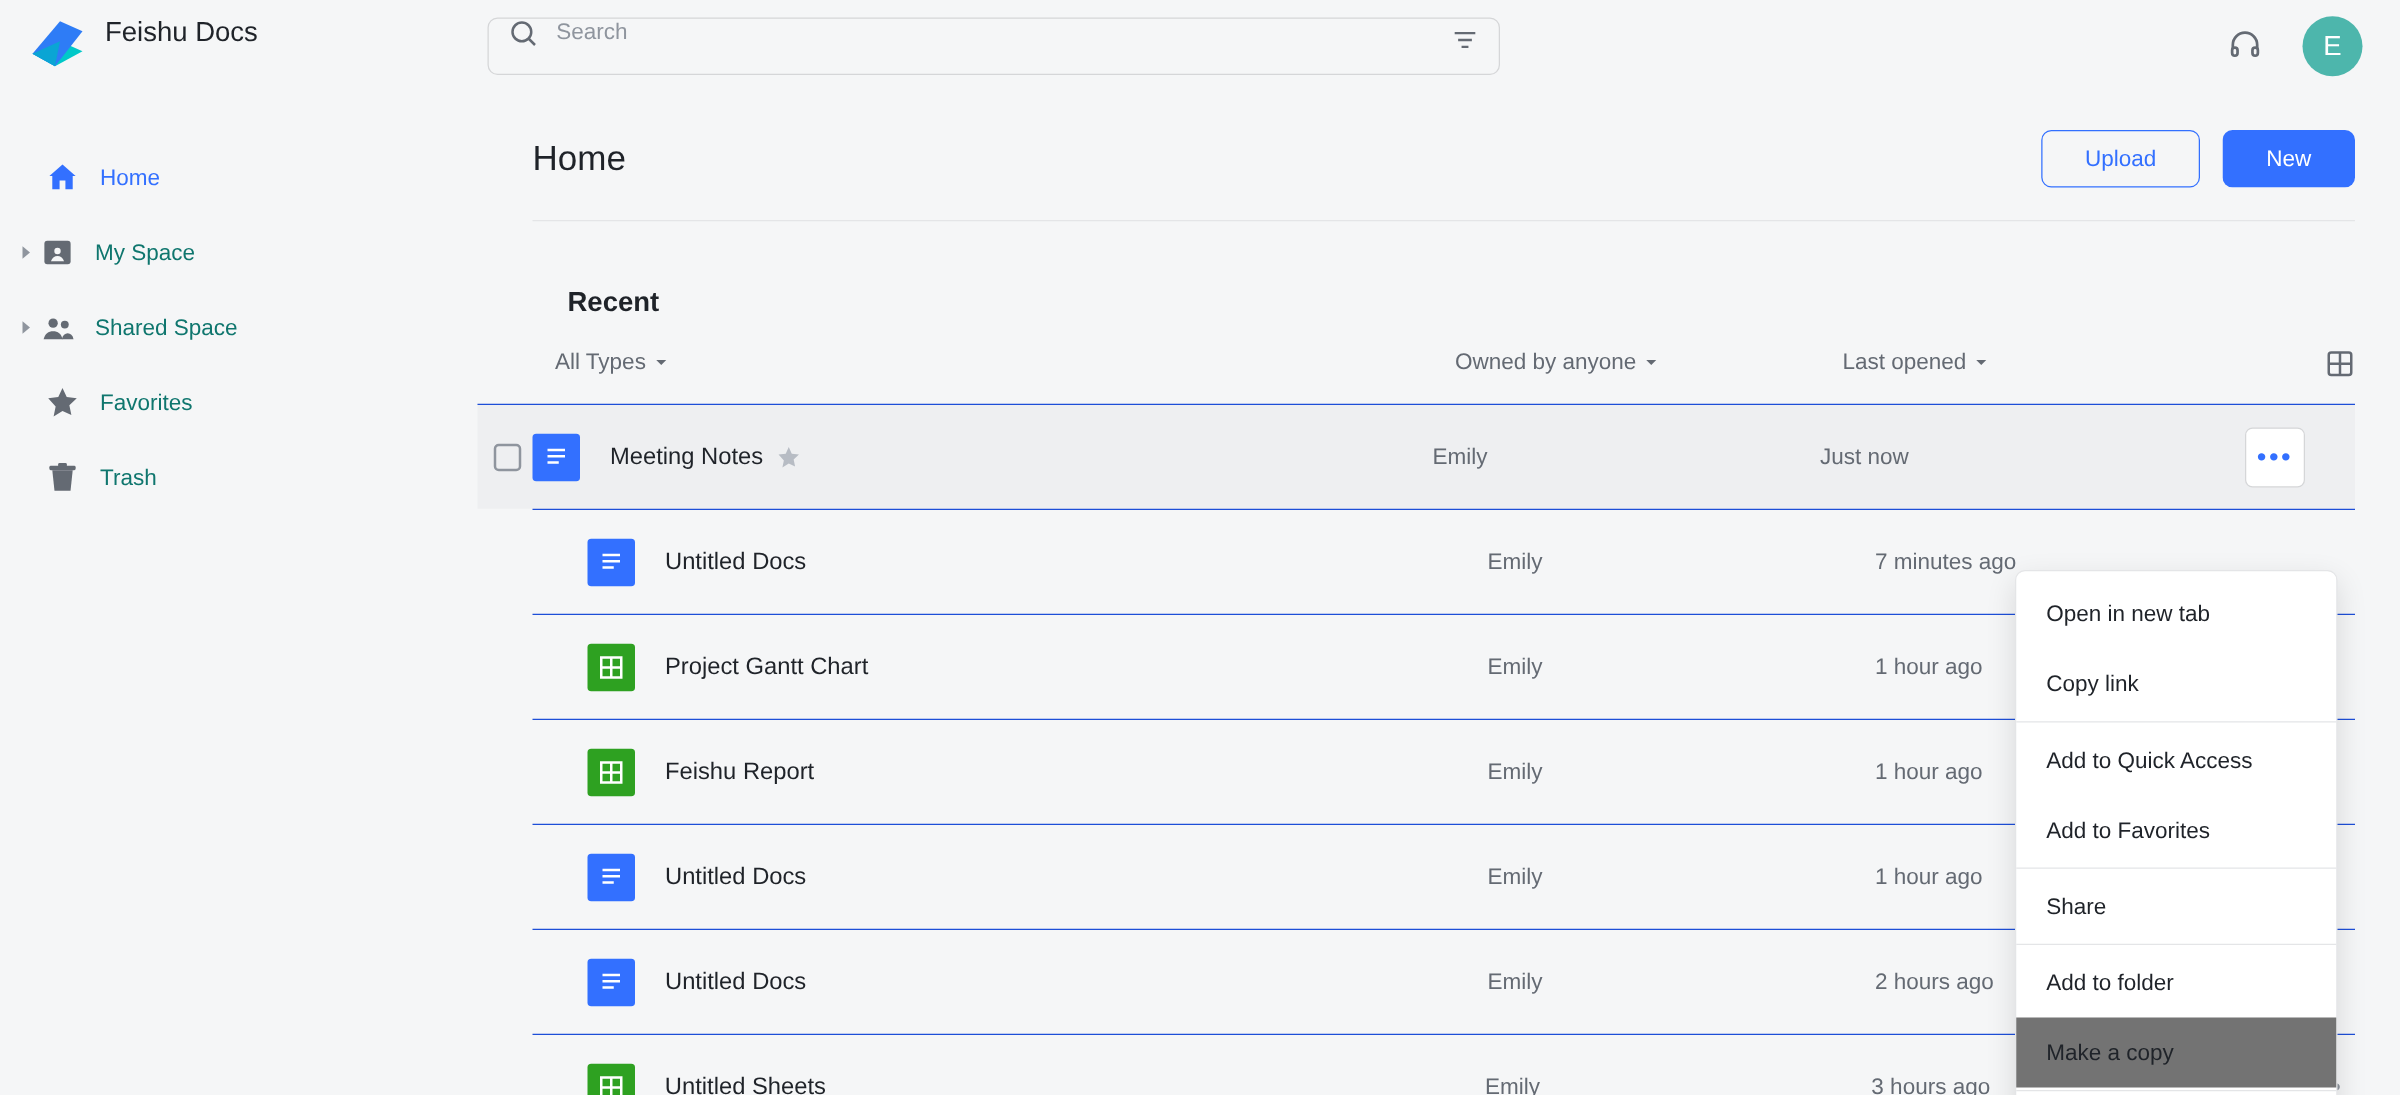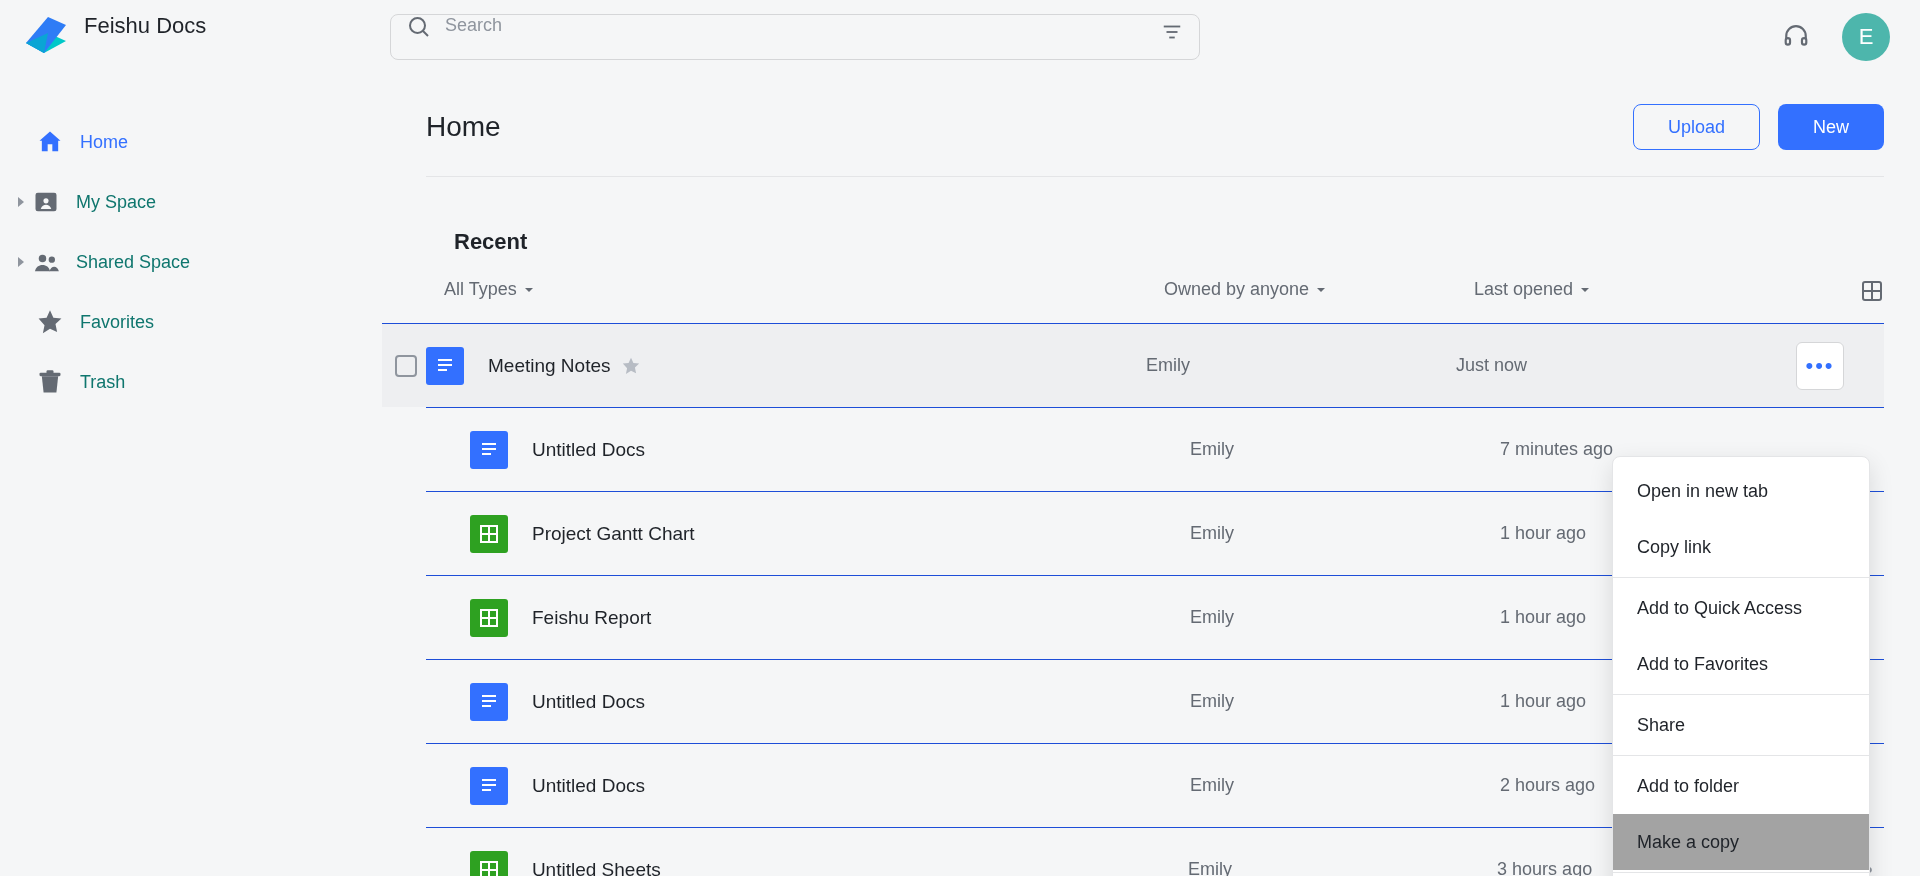--- a/index.html
+++ b/index.html
@@ -205,21 +205,21 @@
 }
 .menu-item {
   height: 56px;
   padding: 0 24px;
   display:flex;
   align-items:center;
   font-size:18px;
   color:#1f2329;
   cursor:pointer;
 }
-.menu-item.hover { background:#a3a3a3; }
+.menu-item.hover { background:#737373; }
 .menu-sep { border-top:1px solid #e4e5e7; margin: 2px 0; }
 
 svg { display:block; }
 </style>
 </head>
 <body>
 
 <div class="topbar">
   <div class="brand">
     <span class="brand-logo">

